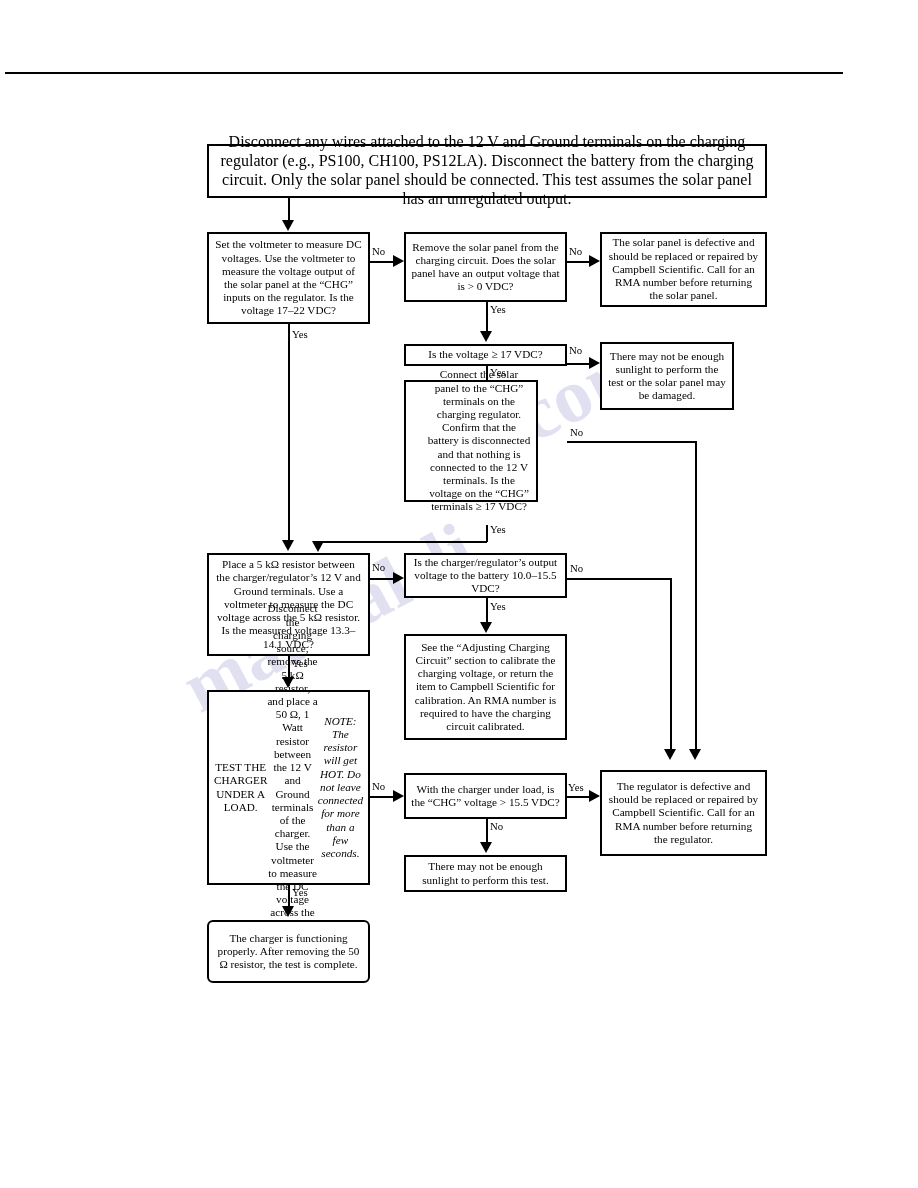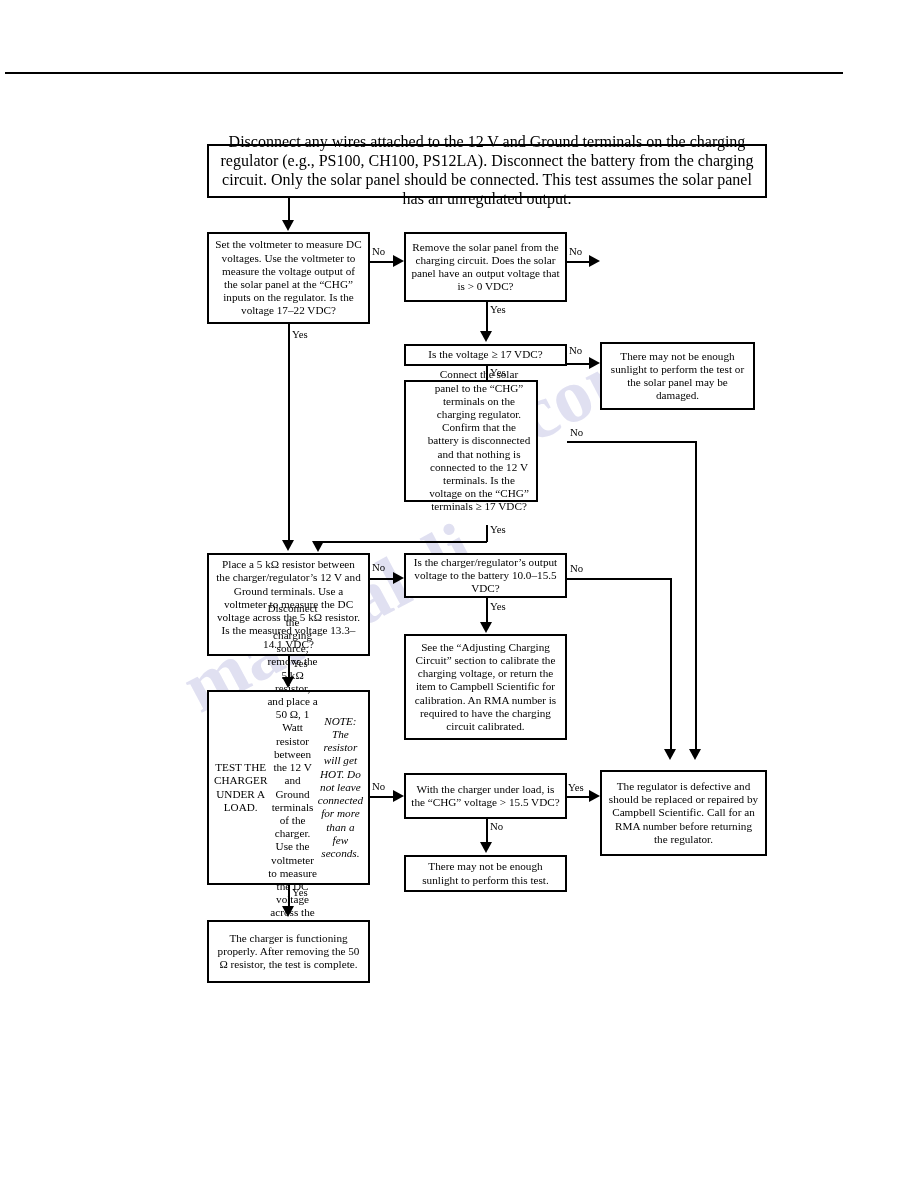--- a/index.html
+++ b/index.html
@@ -122,26 +122,29 @@
   </div>
 
   <div class="box" style="left:207px; top:232px; width:163px; height:92px;text-align:center;">
     <span class="txt">Set the voltmeter to measure DC voltages. Use the voltmeter to measure the voltage output of the solar panel at the “CHG” inputs on the regulator. Is the voltage 17–22 VDC?</span>
   </div>
 
   <div class="box" style="left:404px; top:232px; width:163px; height:70px;">
     <span class="txt">Remove the solar panel from the charging circuit. Does the solar panel have an output voltage that is &gt; 0 VDC?</span>
   </div>
 
+  <div class="box" style="left:600px; top:232px; width:167px; height:75px;">
+    <span class="txt">The solar panel is defective and should be replaced or repaired by Campbell Scientific. Call for an RMA number before returning the solar panel.</span>
+  </div>
 
   <div class="box" style="left:404px; top:344px; width:163px; height:22px;">
     <span class="txt">Is the voltage ≥ 17 VDC?</span>
   </div>
 
-  <div class="box" style="left:600px; top:342px; width:155px; height:68px;">
+  <div class="box" style="left:600px; top:342px; width:134px; height:68px;">
     <span class="txt">There may not be enough sunlight to perform the test or the solar panel may be damaged.</span>
   </div>
 
   <div class="box" style="left:404px; top:380px; width:134px; height:122px;padding-left:21px;">
     <span class="txt">Connect the solar panel to the “CHG” terminals on the charging regulator. Confirm that the battery is disconnected and that nothing is connected to the 12 V terminals. Is the voltage on the “CHG” terminals ≥ 17 VDC?</span>
   </div>
 
   <div class="box" style="left:207px; top:553px; width:163px; height:103px;">
     <span class="txt">Place a 5 kΩ resistor between the charger/regulator’s 12 V and Ground terminals. Use a voltmeter to measure the DC voltage across the 5 kΩ resistor. Is the measured voltage 13.3–14.1 VDC?</span>
   </div>
@@ -165,21 +168,21 @@
   </div>
 
   <div class="box" style="left:600px; top:770px; width:167px; height:86px;">
     <span class="txt">The regulator is defective and should be replaced or repaired by Campbell Scientific. Call for an RMA number before returning the regulator.</span>
   </div>
 
   <div class="box" style="left:404px; top:855px; width:163px; height:37px;">
     <span class="txt">There may not be enough sunlight to perform this test.</span>
   </div>
 
-  <div class="box" style="left:207px; top:920px; width:163px; height:63px;">
+  <div class="box" style="left:207px; top:920px; width:163px; height:63px;border-radius:6px;">
     <span class="txt">The charger is functioning properly. After removing the 50 Ω resistor, the test is complete.</span>
   </div>
 
   <div class="ln v" style="left:288px; top:198px; height:23px;"></div>
   <div class="arw down" style="left:282px; top:220px;"></div>
 
   <div class="ln h" style="left:370px; top:261px; width:24px;"></div>
   <div class="arw right" style="left:393px; top:255px;"></div>
   <div class="lbl" style="left:372px; top:245px;">No</div>
 

